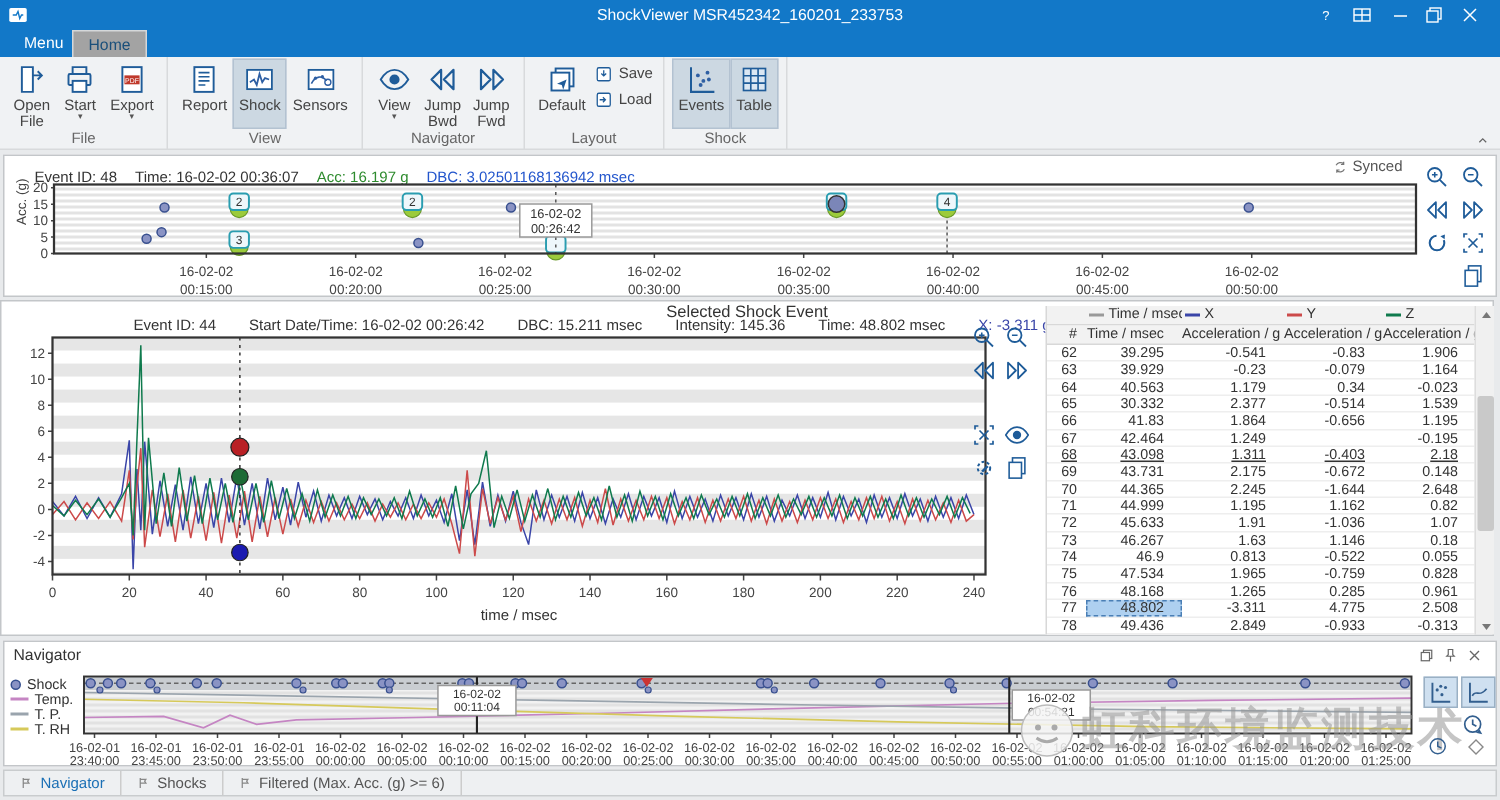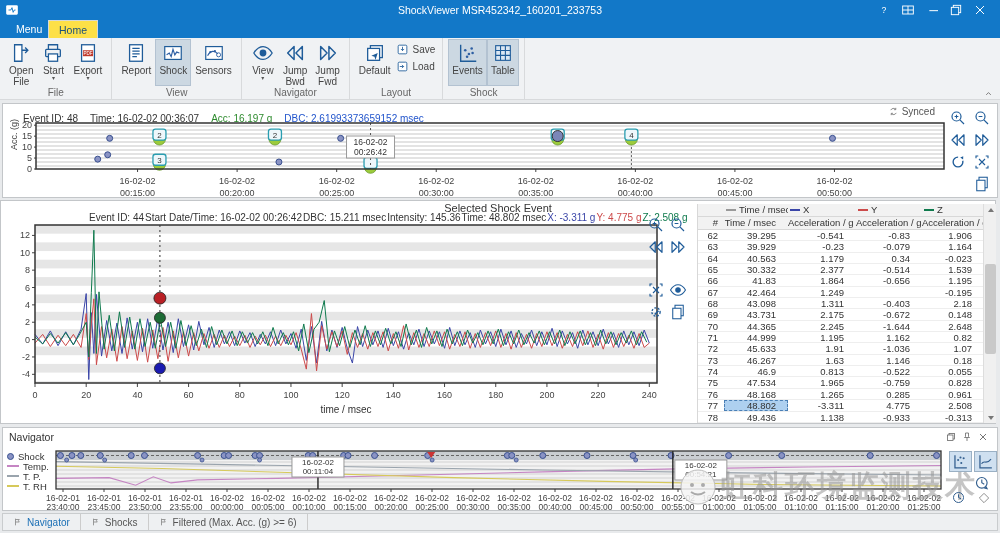--- a/index.html
+++ b/index.html
@@ -7,21 +7,21 @@
   body{font-family:"Liberation Sans",sans-serif;font-size:11px;color:#333;background:#e8eaec;position:relative}
   .abs{position:absolute}
   
   .titlebar{position:absolute;left:0;top:0;width:1000px;height:20px;background:#1278c8;color:#fff;display:flex;align-items:center}
   .titlebar .appico{width:14px;height:14px;margin-left:5px}
   .titlebar .wtitle{position:absolute;left:0;right:0;text-align:center;font-size:10.5px;color:#fff}
   .winctl{position:absolute;top:2px;width:16px;height:16px}
   
   .tabrow{position:absolute;left:0;top:20px;width:1000px;height:18px;background:#1278c8}
   .menutab{position:absolute;left:8px;top:0;height:18px;line-height:18px;padding:0 8px;color:#fff;font-size:10.5px}
-  .hometab{position:absolute;left:48px;top:0;height:18px;line-height:18px;padding:0 10px;background:#fde047;color:#1a4f7a;font-size:10.5px;border:1px solid #d5d8da;border-bottom:none}
+  .hometab{position:absolute;left:48px;top:0;height:18px;line-height:18px;padding:0 10px;background:#a3a3a3;color:#1a4f7a;font-size:10.5px;border:1px solid #d5d8da;border-bottom:none}
   
   .ribbon{position:absolute;left:0;top:38px;width:1000px;height:62px;background:#f0f2f4;border-bottom:1px solid #d8dadc;display:flex}
   .rgroup{display:flex;flex-direction:column;border-right:1px solid #d8dadc;padding:1px 5px 0;height:62px}
   .rgroup .btns{display:flex;flex:1;align-items:flex-start}
   .rgroup .glabel{text-align:center;font-size:10px;color:#666;height:13px;line-height:12px}
   .rbtn{display:flex;flex-direction:column;align-items:center;padding:2px 3px 0;min-width:32px;height:47px;font-size:10px;color:#444;text-align:center;white-space:pre-line;line-height:1.1;border:1px solid transparent}
   .rbtn .icon{width:22px;height:22px;margin-bottom:1px}
   .rbtn.active{background:#ccd8e2;border:1px solid #b3c2d1}
   .rbtn .caret{font-size:6px;color:#555;line-height:5px}
   .smallcol{display:flex;flex-direction:column;justify-content:center;gap:4px;padding:4px 2px}
@@ -230,21 +230,21 @@
         <svg viewBox="0 0 24 24" fill="none" stroke="#777" stroke-width="1.8">
           <path d="M6 9a7 7 0 0 1 11-2M17 4v4h-4M18 15a7 7 0 0 1-11 2M7 20v-4h4"></path>
         </svg>
       </span>
     <span>Synced</span>
   </div>
   <div class="inforow" style="left:20px;top:9px" id="events-info">
       <span style="color: rgb(51, 51, 51);">Event ID: 48</span>
       <span style="color: rgb(51, 51, 51);">Time: 16-02-02 00:36:07</span>
       <span style="color: rgb(46, 139, 46);">Acc: 16.197 g</span>
-      <span style="color: rgb(34, 85, 204);">DBC: 2.61993373659152 msec</span>
+      <span style="color: rgb(34, 85, 204);">DBC: 3.02501168136942 msec</span>
     </div>
   <div class="rot-label" style="left:6px;top:46px">Acc. (g)</div>
   <svg id="events-svg" class="abs" style="left:0;top:14px" width="946" height="81" viewBox="0 0 946 81">
       <rect x="33" y="5" width="908" height="46" fill="#fff"></rect>
       <rect x="33" y="7" width="908" height="2" fill="#e3e3e3"></rect>
       <rect x="33" y="11" width="908" height="2" fill="#e3e3e3"></rect>
       <rect x="33" y="15" width="908" height="2" fill="#e3e3e3"></rect>
       <rect x="33" y="19" width="908" height="2" fill="#e3e3e3"></rect>
       <rect x="33" y="23" width="908" height="2" fill="#e3e3e3"></rect>
       <rect x="33" y="27" width="908" height="2" fill="#e3e3e3"></rect>
@@ -359,21 +359,21 @@
         <svg viewBox="0 0 24 24" fill="#fff" stroke="#1f5c99" stroke-width="1.4">
           <rect x="8" y="3" width="11" height="14"></rect>
           <rect x="5" y="7" width="11" height="14"></rect>
         </svg>
       </span>
   </div>
 </div>
 
 <div class="panel" style="left:0;top:200px;width:996px;height:224px">
   <div class="ptitle">Selected Shock Event</div>
-  <div class="inforow" style="left:88px;top:11px;gap:1px" id="selected-info">
+  <div class="inforow" style="left:88px;top:11px;gap:22px" id="selected-info">
       <span style="color: rgb(51, 51, 51);">Event ID: 44</span>
       <span style="color: rgb(51, 51, 51);">Start Date/Time: 16-02-02 00:26:42</span>
       <span style="color: rgb(51, 51, 51);">DBC: 15.211 msec</span>
       <span style="color: rgb(51, 51, 51);">Intensity: 145.36</span>
       <span style="color: rgb(51, 51, 51);">Time: 48.802 msec</span>
       <span style="color: rgb(58, 69, 168);">X: -3.311 g</span>
       <span style="color: rgb(204, 74, 74);">Y: 4.775 g</span>
       <span style="color: rgb(15, 122, 77);">Z: 2.508 g</span>
     </div>
   <svg id="wave-svg" class="abs" style="left:0;top:22px" width="700" height="200" viewBox="0 0 700 200">
@@ -627,21 +627,21 @@
       <div class="t-row" style="height: 11.35px; line-height: 11px;">
         <div class="t-cell c0" style="width: 26px;">77</div>
         <div class="t-cell sel" style="width: 64px;">48.802</div>
         <div class="t-cell" style="width: 68px;">-3.311</div>
         <div class="t-cell" style="width: 66px;">4.775</div>
         <div class="t-cell" style="width: 62px;">2.508</div>
       </div>
       <div class="t-row" style="height: 11.35px; line-height: 11px;">
         <div class="t-cell c0" style="width: 26px;">78</div>
         <div class="t-cell" style="width: 64px;">49.436</div>
-        <div class="t-cell" style="width: 68px;">1.138</div>
+        <div class="t-cell" style="width: 68px;">2.849</div>
         <div class="t-cell" style="width: 66px;">-0.933</div>
         <div class="t-cell" style="width: 62px;">-0.313</div>
       </div>
     </div>
   <div class="scrollbar">
     <div class="sb-btn" style="top:0">
         <div class="tri-up"></div>
       </div>
     <div class="sb-thumb" style="top:60px;height:90px"></div>
     <div class="sb-btn" style="bottom:0">

